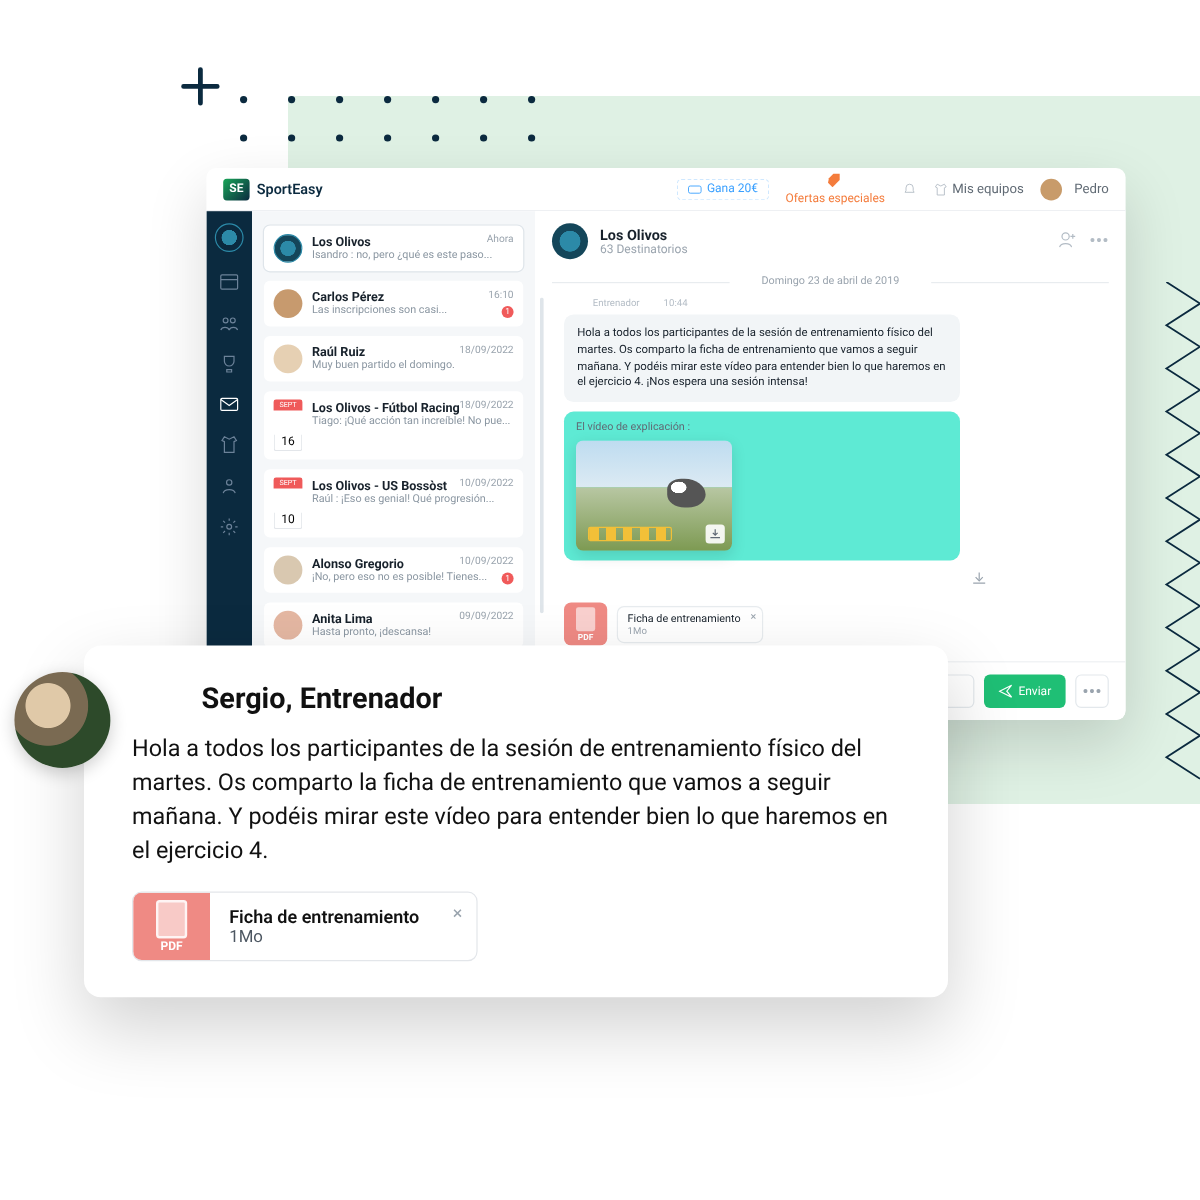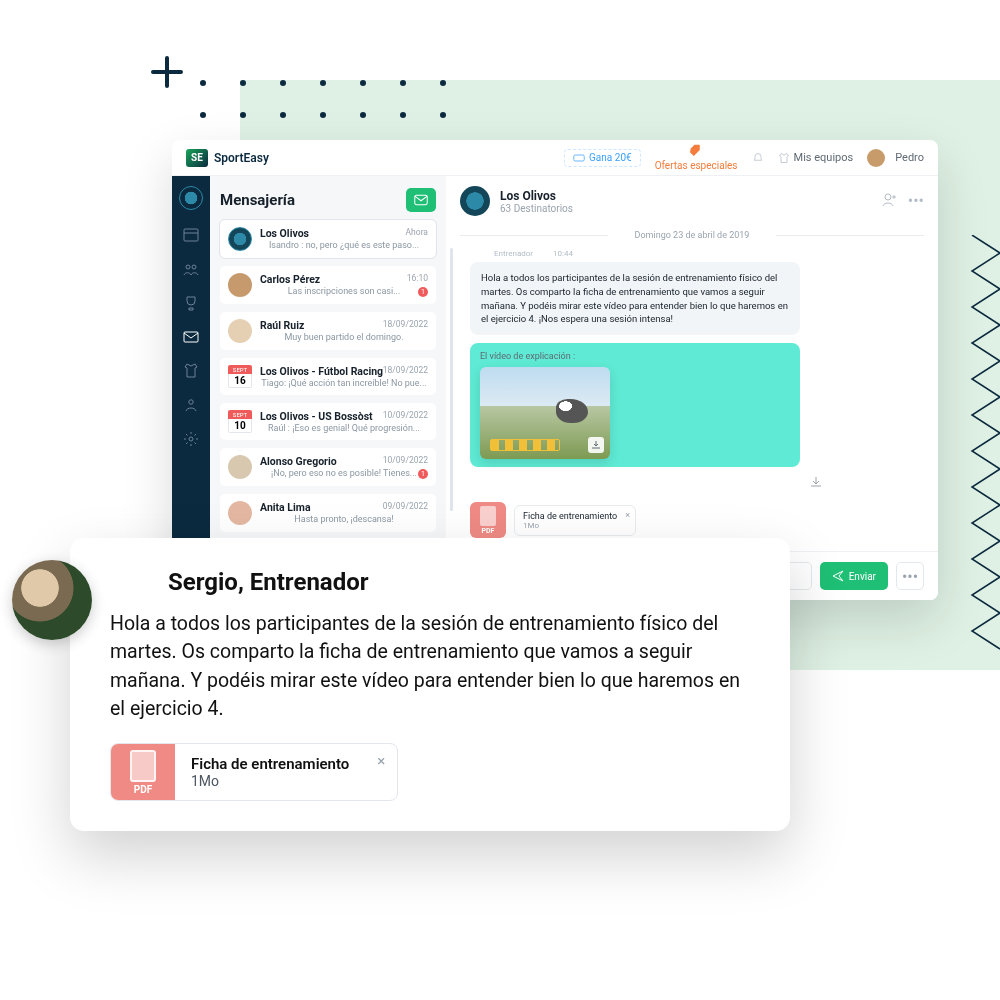--- a/index.html
+++ b/index.html
@@ -41,24 +41,24 @@
   .convcol{ width:236px; background:#f5f7f9; padding:12px 10px; display:flex; flex-direction:column; gap:8px;}
   .convhead{ display:flex; align-items:center; justify-content:space-between; }
   .convhead h2{ font-size:15px; font-weight:700; color:#17212b;}
   .newbtn{ width:30px; height:24px; border-radius:5px; background:#1fbf75; display:flex; align-items:center; justify-content:center; color:#fff;}
   .card{ background:#fff; border-radius:5px; padding:7px 8px; display:flex; gap:8px; align-items:flex-start; position:relative; }
   .card.sel{ outline:1px solid #dfe5ea;}
   .cav{ width:24px; height:24px; border-radius:50%; background:#d0d5da; flex-shrink:0;}
   .cav.team{ background:radial-gradient(circle,#2c8aa8 40%,#14465a 42%); border:1px solid #2c8aa8;}
   .datebox{ width:24px; text-align:center; }
   .datebox .m{ background:#ef5a5a; color:#fff; font-size:6px; border-radius:2px 2px 0 0; padding:1px 0;}
-  .datebox .d{ border:1px solid #e3e6ea; border-top:none; font-size:10px; font-weight:700; border-radius:0 0 2px 2px; padding:1px 0;}
+  .datebox .d{ border:1px solid #e3e6ea; border-top:none; font-size:10px; font-weight:400; border-radius:0 0 2px 2px; padding:1px 0;margin-top:20px;}
   .cbody{ flex:1; min-width:0;}
   .cname{ font-size:10.5px; font-weight:700; color:#17212b;}
-  .cprev{ font-size:9px; color:#8b97a2; white-space:nowrap; overflow:hidden; text-overflow:ellipsis;text-align:center;}
+  .cprev{ font-size:9px; color:#8b97a2; white-space:nowrap; overflow:hidden; text-overflow:ellipsis;}
   .ctime{ font-size:8.5px; color:#9aa4ae; position:absolute; top:7px; right:8px;}
   .cbadge{ position:absolute; bottom:7px; right:8px; width:10px; height:10px; border-radius:50%; background:#f05a5a; color:#fff; font-size:7px; display:flex; align-items:center; justify-content:center;}
 
   
   .chat{ flex:1; background:#fff; display:flex; flex-direction:column; }
   .chathead{ padding:10px 14px; display:flex; align-items:center; gap:10px;}
   .chathead .big{ width:30px; height:30px; border-radius:50%; background:radial-gradient(circle,#2c8aa8 40%,#14465a 42%);}
   .chathead h3{ font-size:12px; font-weight:700; color:#17212b;}
   .chathead .sub{ font-size:10px; color:#9aa4ae;}
   .chathead .ra{ margin-left:auto; display:flex; gap:10px; color:#b3bcc5;}
@@ -228,29 +228,20 @@
         </span>
       <span class="ri">
           <svg class="svg" viewBox="0 0 18 18">
             <circle cx="9" cy="9" r="2" fill="none" stroke="currentColor"></circle>
             <path d="M9 2v2M9 14v2M2 9h2M14 9h2M4 4l1.5 1.5M12.5 12.5L14 14M14 4l-1.5 1.5M5.5 12.5L4 14" stroke="currentColor"></path>
           </svg>
         </span>
     </div>
 
     <div class="convcol">
-      <div class="convhead">
-        <h2>Mensajería</h2>
-        <div class="newbtn">
-          <svg width="14" height="12" viewBox="0 0 18 14">
-              <rect x="1" y="1" width="16" height="12" rx="2" fill="none" stroke="#fff" stroke-width="1.3"></rect>
-              <path d="M1 2l8 6 8-6" fill="none" stroke="#fff" stroke-width="1.3"></path>
-            </svg>
-        </div>
-      </div>
 
       <div class="card sel">
         <div class="cav team"></div>
         <div class="cbody">
             <div class="cname">Los Olivos</div>
             <div class="cprev">Isandro : no, pero ¿qué es este paso...</div>
           </div>
         <div class="ctime">Ahora</div>
       </div>
 

